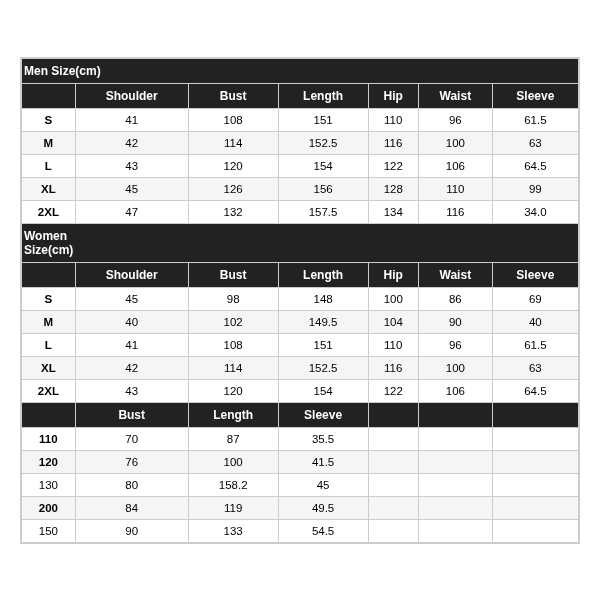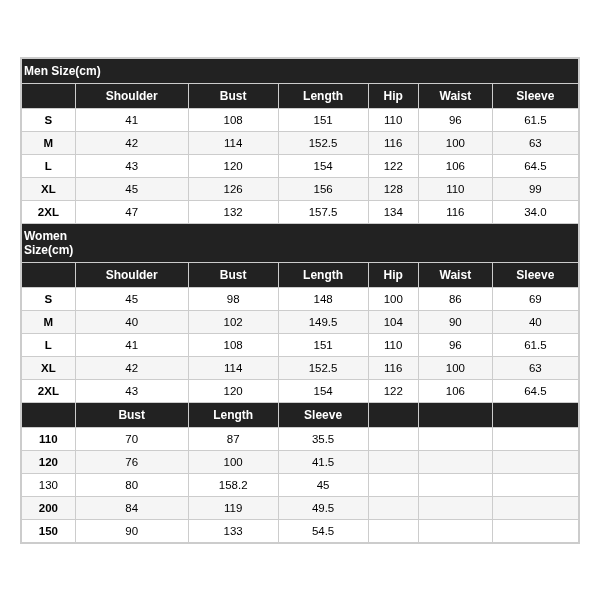--- a/index.html
+++ b/index.html
@@ -214,21 +214,21 @@
         <tr class="row-even">
           <td style="font-weight: bold;">200</td>
           <td>84</td>
           <td>119</td>
           <td>49.5</td>
           <td></td>
           <td></td>
           <td></td>
         </tr>
         <tr class="row-odd">
-          <td style="font-weight: bold;">150</td>
+          <td style="font-weight: normal;">150</td>
           <td>90</td>
           <td>133</td>
           <td>54.5</td>
           <td></td>
           <td></td>
           <td></td>
         </tr>
       </tbody>
   </table>
 </div>

